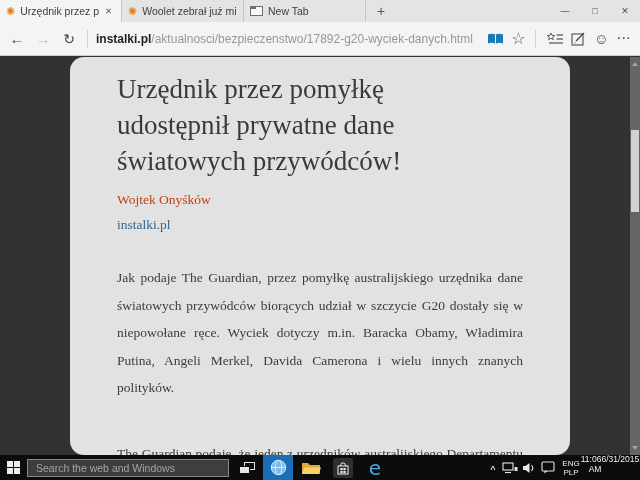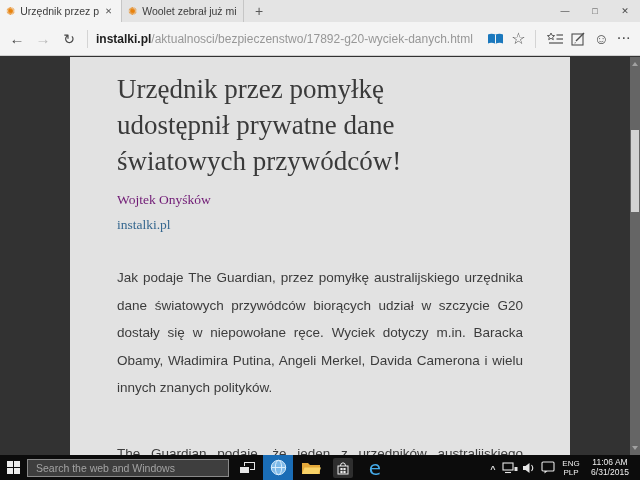--- a/index.html
+++ b/index.html
@@ -37,26 +37,26 @@
   .addr-sep { width:1px; height:18px; background:#d4d4d4; margin:0 8px 0 5px; }
   .url { flex:1; font-size:12px; color:#979797; white-space:nowrap; overflow:hidden; }
   .url .host { color:#1d1d1d; font-weight:700; }
   .action-btn { width:23px; text-align:center; color:#4f4f4f; font-size:14px; line-height:1;
     display:flex; align-items:center; justify-content:center; height:100%; }
 
   
   .page { position:absolute; top:57px; left:0; width:640px; height:398px;
     background:#323232; overflow:hidden; }
   .content { position:absolute; left:70px; top:0; width:500px; height:398px;
-    background:#e2e2e2; padding:14px 47px 0 47px; overflow:hidden; }
+    background:#e2e2e2; padding:14px 47px 0 47px; overflow:hidden;border-radius:14px; }
   .article-title { font-family:"Liberation Serif","DejaVu Serif",serif; font-weight:400;
     font-size:27px; line-height:36px; color:#3a3a3a; max-width:348px; }
-  .author { margin-top:13px; font-family:"Liberation Serif",serif; font-size:13.5px; color:#701a75; }
+  .author { margin-top:13px; font-family:"Liberation Serif",serif; font-size:13.5px; color:#c2410c; }
   .source-link { margin-top:9px; font-family:"Liberation Serif",serif; font-size:13.5px; color:#35678f; cursor:pointer; }
-  .body-p { margin-top:31px; font-family:Liberation Sans, sans-serif;
+  .body-p { margin-top:31px; font-family:Liberation Serif, serif;
     font-size:13.5px; line-height:27.5px; color:#3c3c3c; text-align:justify; }
   .body-p.second { margin-top:38px; }
 
   
   .scrollbar { position:absolute; right:0; top:0; width:10px; height:398px; background:#656565; }
   .sb-arrow { position:absolute; left:2px; width:0; height:0; }
   .sb-up { top:5px; border-left:3px solid transparent; border-right:3px solid transparent; border-bottom:4px solid #a2a2a2; }
   .sb-down { bottom:5px; border-left:3px solid transparent; border-right:3px solid transparent; border-top:4px solid #a2a2a2; }
   .sb-thumb { position:absolute; left:1px; width:8px; top:73px; height:82px; background:#d2d2d2; }
 
@@ -77,36 +77,40 @@
   .edge-btn { width:30px; margin-left:2px; background:#1a6db6; }
   .folder-btn, .store-btn, .ie-btn { width:28px; margin-left:4px; }
   .store-tile { width:20px; height:20px; background:#2e2e2e; border-radius:2px;
     display:flex; align-items:center; justify-content:center; }
   .ie-e { font-family:"DejaVu Sans",sans-serif; font-size:20px; line-height:20px; color:#45abe9; font-style:normal; }
   .tray { margin-left:auto; display:flex; align-items:center; height:25px; padding-right:4px; }
   .tray-item { display:flex; align-items:center; justify-content:center; height:25px; }
   .caret { width:14px; color:#dcdcdc; font-size:9px; font-weight:700; transform:translateY(1px); }
   .net { width:20px; } .vol { width:18px; } .ac { width:20px; }
   .lang { width:26px; flex-direction:column; font-size:8px; line-height:9px; color:#f0f0f0; text-align:right; }
-  .clock { width:52px; flex-direction:column; font-size:8.5px; line-height:9.5px; color:#f0f0f0; text-align:right; align-items:center; }
+  .clock { width:52px; flex-direction:row; font-size:8.5px; line-height:9.5px; color:#f0f0f0; text-align:right; align-items:flex-start; }
 </style>
 </head>
 <body>
 
 <div class="screen">
 
   <div class="tabbar">
     <div class="tab active">
       <span class="favicon">✺</span>
       <span class="tab-title">Urzędnik przez pomyłk...</span>
       <span class="tab-close">✕</span>
     </div>
     <div class="tab">
       <span class="favicon">✺</span>
       <span class="tab-title">Woolet zebrał już milion złot...</span>
+    </div>
+    <div class="tab">
+      <span class="tabpage-icon"></span>
+      <span class="tab-title">New Tab</span>
     </div>
     <div class="newtab-btn">+</div>
     <div class="tab-spacer"></div>
     <div class="win-controls">
       <div class="win-btn">—</div>
       <div class="win-btn">□</div>
       <div class="win-btn">✕</div>
     </div>
   </div>
 

